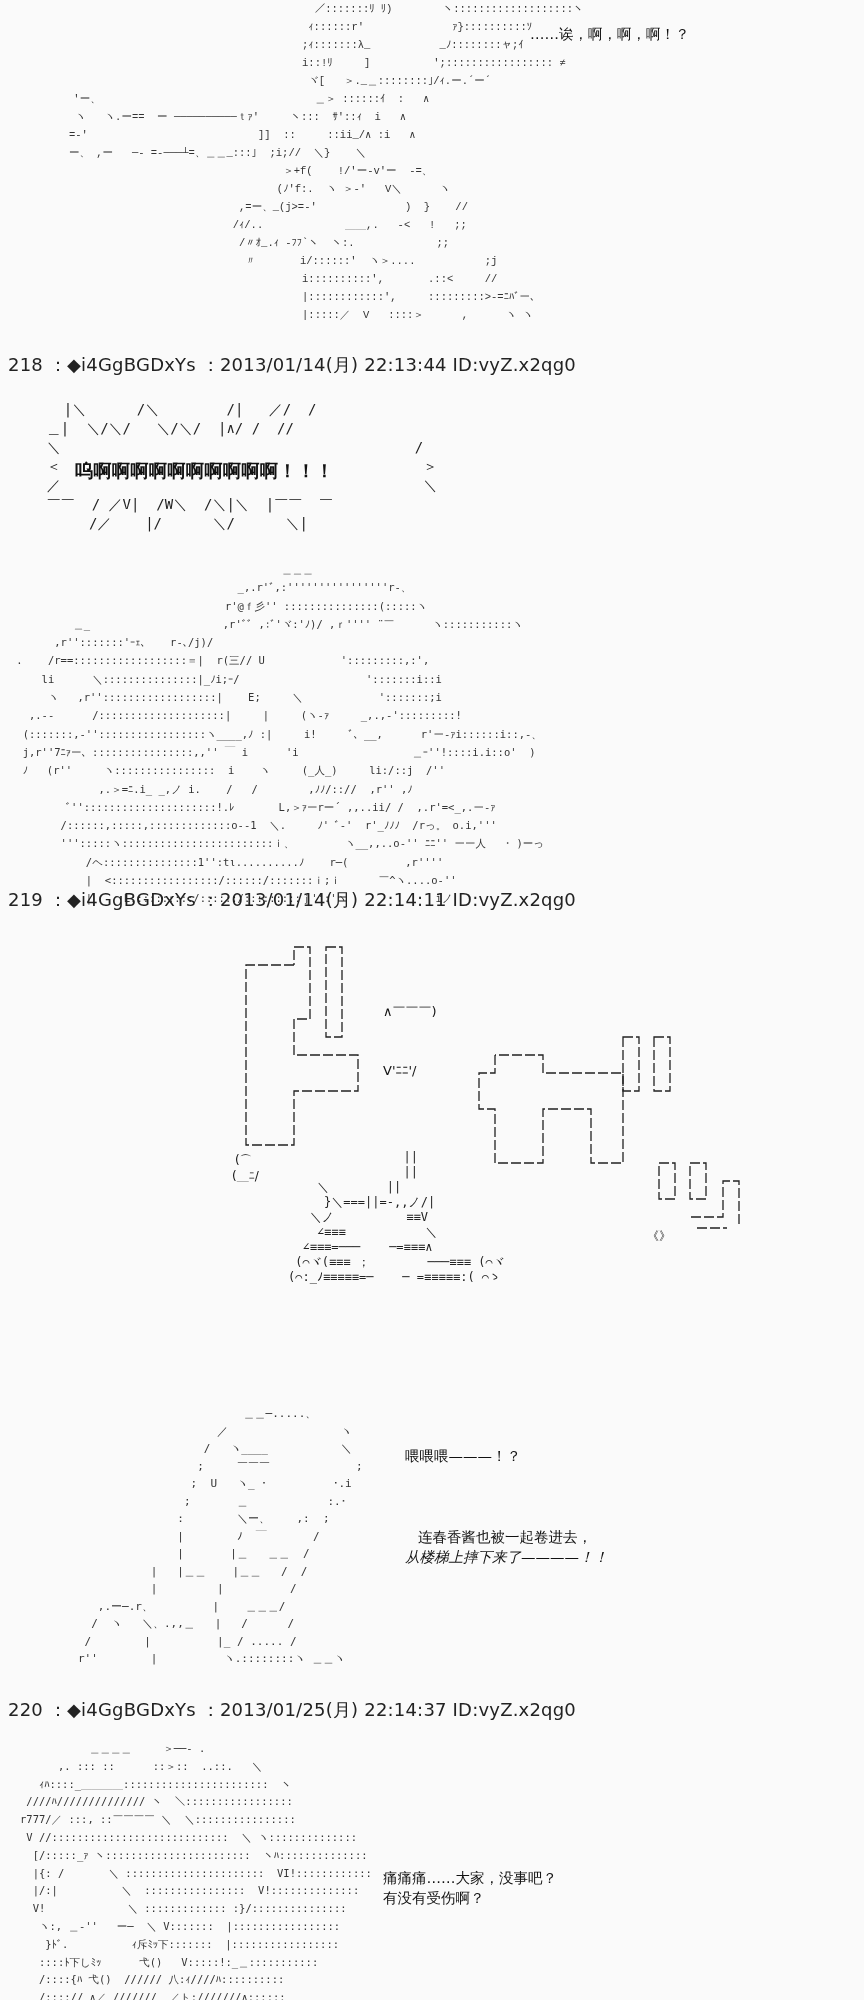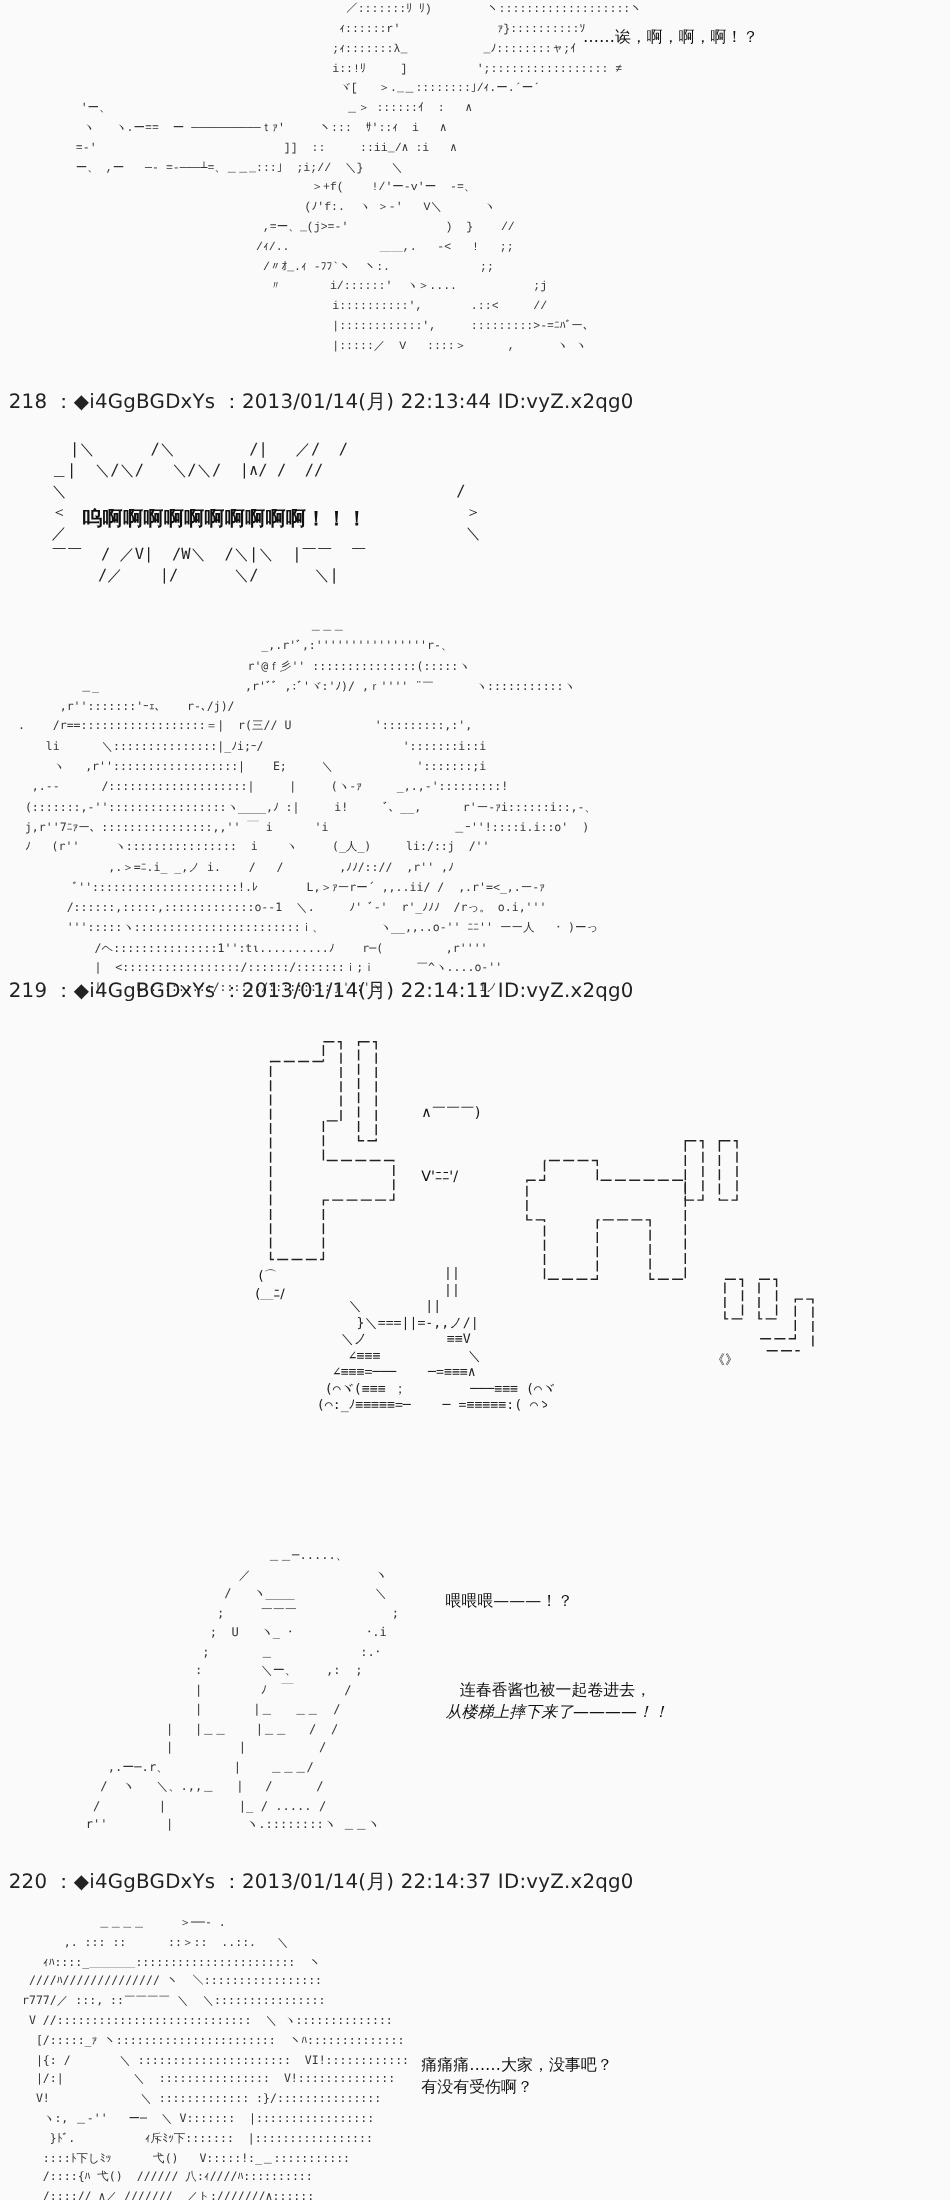--- a/index.html
+++ b/index.html
@@ -117,21 +117,21 @@
            |   |＿＿    |＿＿   /  /
            |         |          /
    ,.ー─.r、         |    ＿＿＿/
   /  ヽ   ＼、.,,＿   |   /      /
  /        |          |_ / ..... /
 r''        |          ヽ.::::::::ヽ ＿＿ヽ</pre>
 <div class="abs say" style="left:405px;top:1446px;">喂喂喂———！？</div>
 <div class="abs say" style="left:405px;top:1527px;margin-left:13px;">连春香酱也被一起卷进去，</div>
 <div class="abs say" style="left:405px;top:1547px;font-style:italic;">从楼梯上摔下来了————！！</div>
 
-<div class="abs hdr" style="left:8px;top:1698px;">220 ：◆i4GgBGDxYs ：2013/01/14(月) 22:14:37 ID:vyZ.x2qg0</div>
+<div class="abs hdr" style="left:8px;top:1698px;">220 ：◆i4GgBGDxYs ：2013/01/25(月) 22:14:37 ID:vyZ.x2qg0</div>
 
 <pre class="art" id="art4" style="left:20px;top:1740px;font-size:10.5px;line-height:17.8px;">           ＿＿＿＿     ＞──- .
       ,. ::: ::      ::＞::  ..::.   ＼
    ｨﾊ::::_＿＿＿＿:::::::::::::::::::::::  ヽ
  ////ﾊ////////////// ヽ  ＼:::::::::::::::::
 r777/／ :::, ::￣￣￣￣ ＼  ＼::::::::::::::::
  V //::::::::::::::::::::::::::::  ＼ ヽ::::::::::::::
   [/:::::_ｧ ヽ:::::::::::::::::::::::  ヽﾊ::::::::::::::
   |{: /       ＼ ::::::::::::::::::::::  VI!::::::::::::
   |/:|          ＼  ::::::::::::::::  V!::::::::::::::

